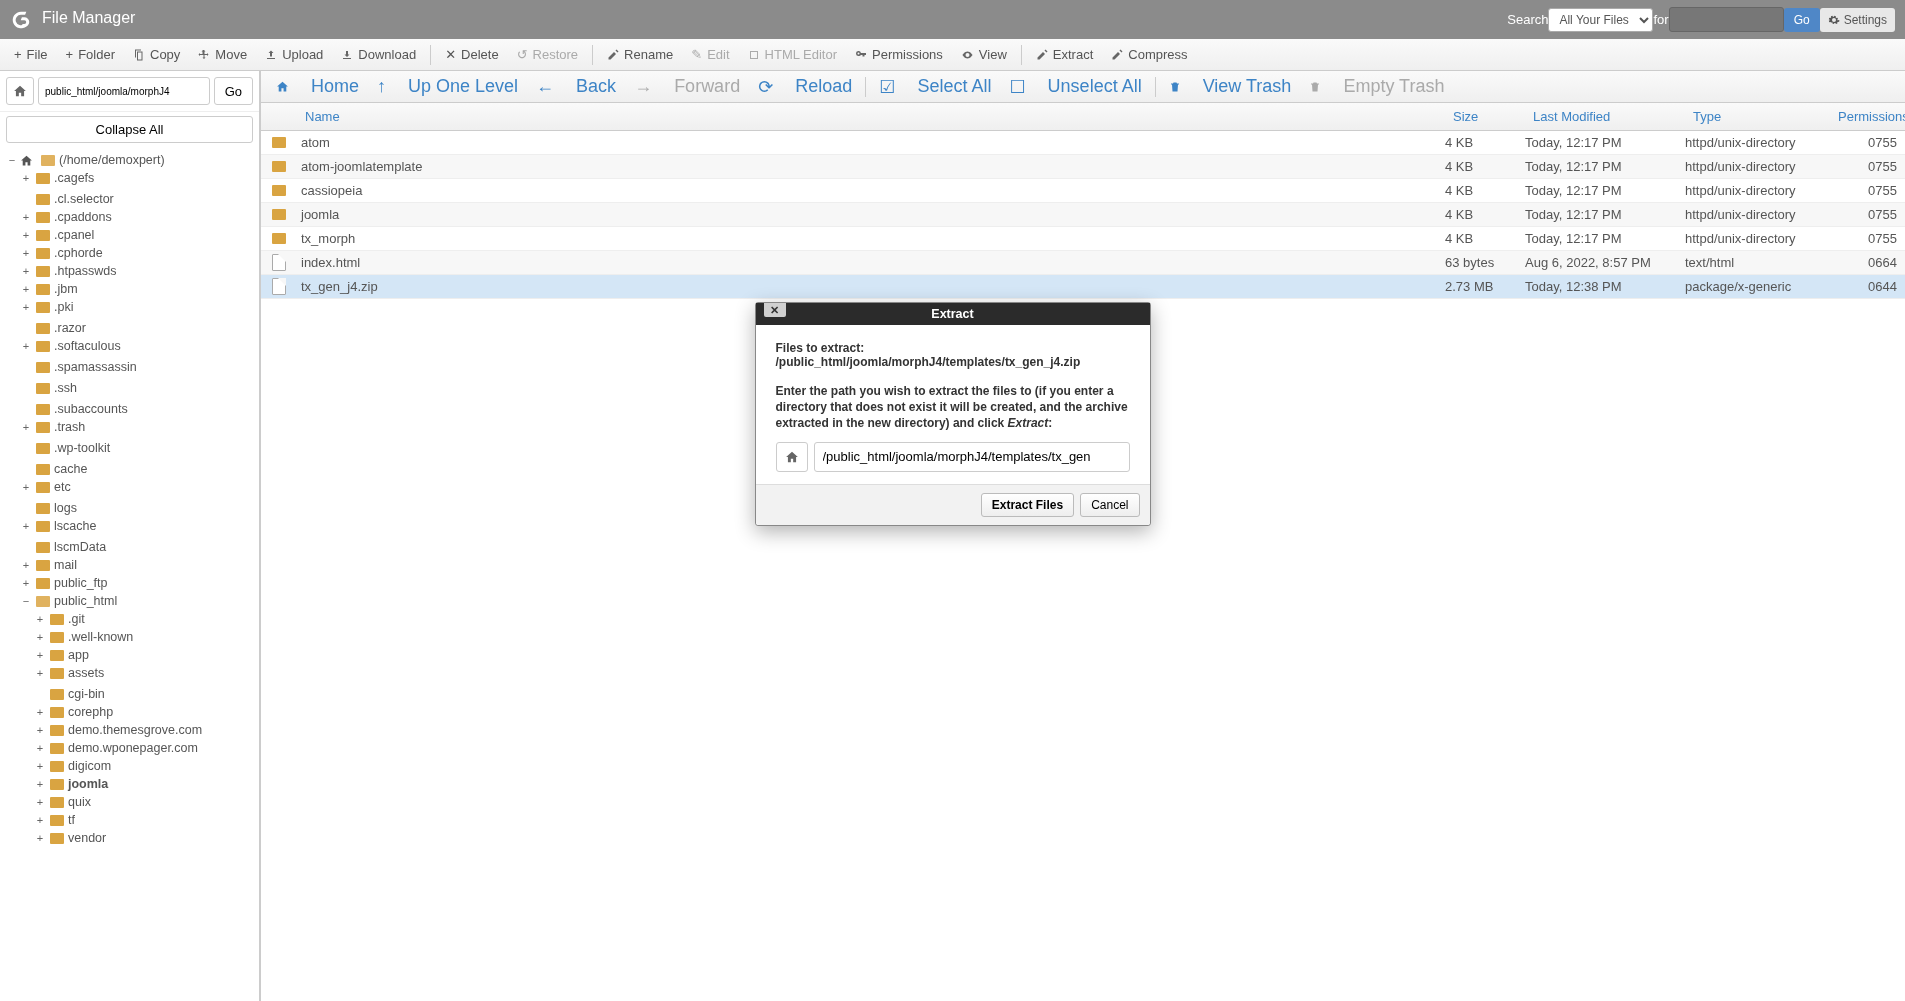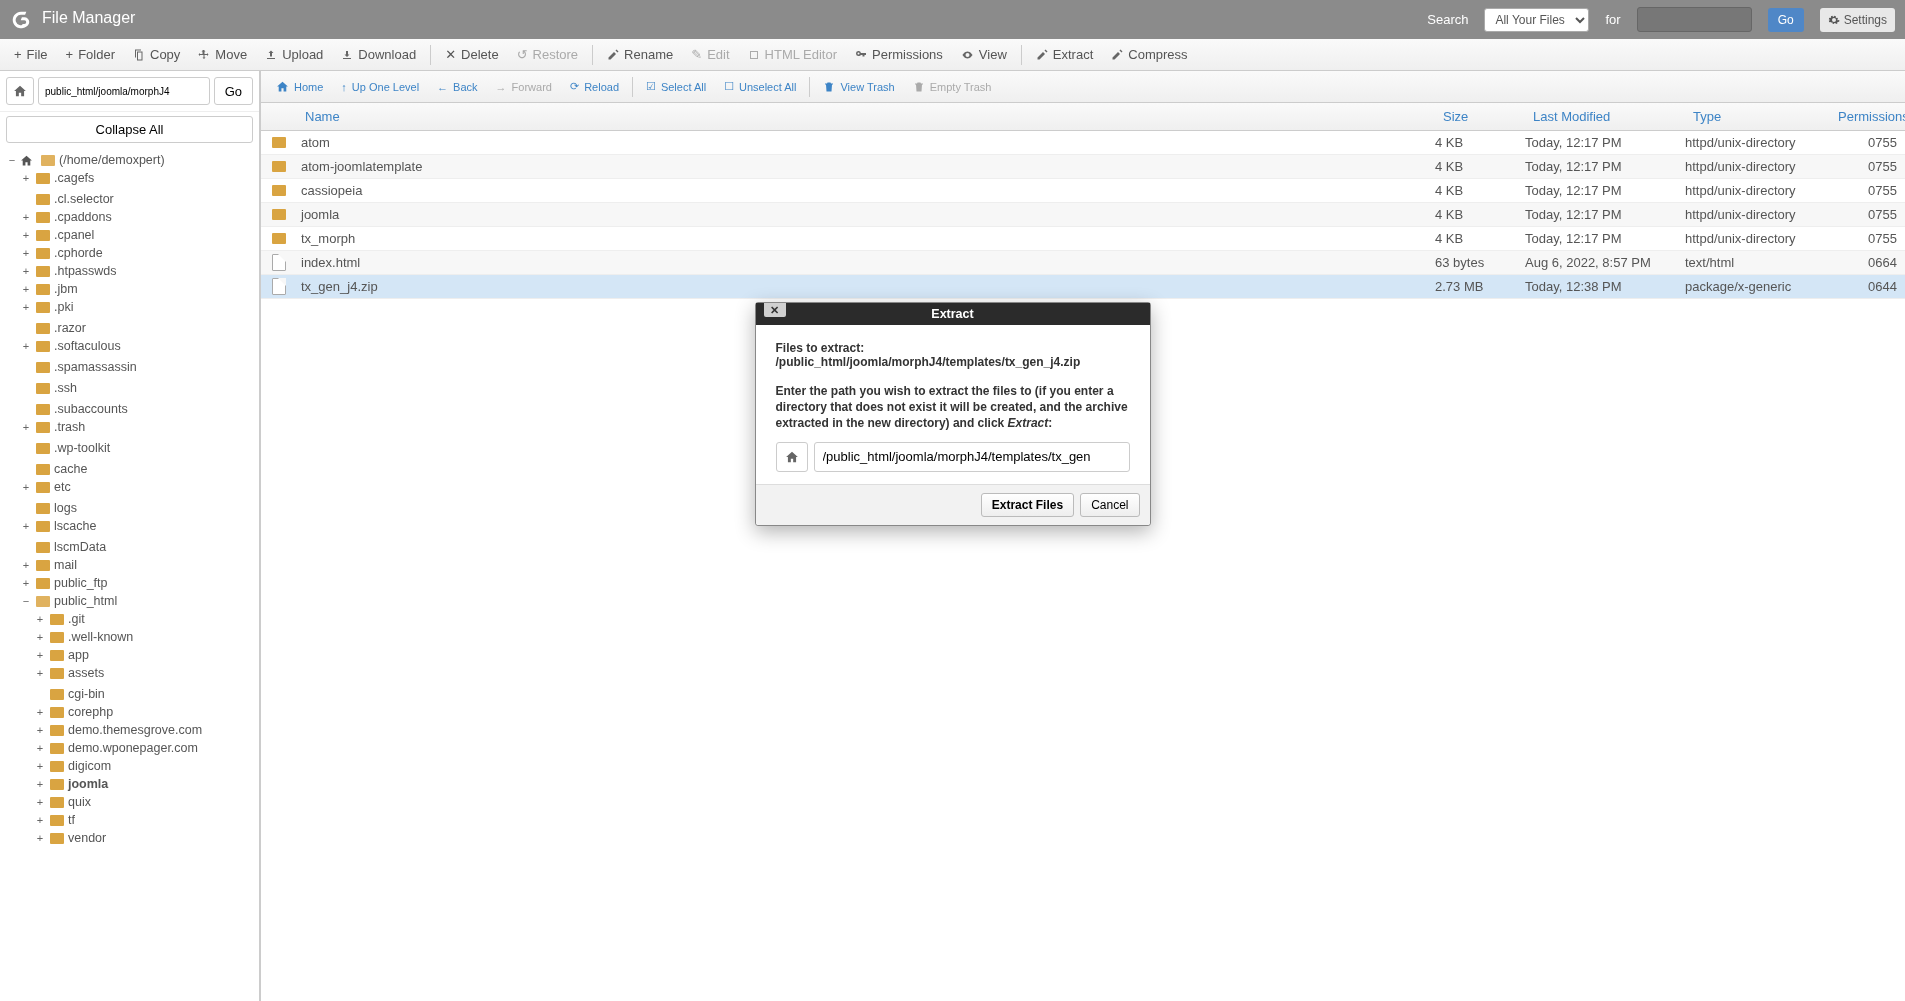--- a/index.html
+++ b/index.html
@@ -1,21 +1,21 @@
 <!DOCTYPE html>
 <html><head>
 <meta charset="utf-8">
 <style>
 * { box-sizing: border-box; margin: 0; padding: 0; }
 body { font-family: -apple-system, Helvetica, Arial, sans-serif; font-size: 13px; color: #555; background: #fff; overflow: hidden; }
 .header { background: #8b8b8b; color: #fff; height: 39px; display: flex; align-items: center; padding: 0 10px; justify-content: space-between; }
 .header-left { display: flex; align-items: flex-start; gap: 10px; }
 .cp-logo { width: 22px; height: 22px; }
 .app-title { font-size: 16px; font-weight: 400; }
-.header-right { display: flex; align-items: center; gap: 16px; font-size: 13px; }
+.header-right { display: flex; align-items: center; gap: 0; font-size: 13px; }
 .header-right select { background: #fff; border: 1px solid #aaa; border-radius: 3px; padding: 3px 6px; font-size: 12px; color: #555; width: 105px; }
 .header-right input[type=text] { background: #777; border: 1px solid #666; border-radius: 3px; padding: 4px 6px; width: 115px; color: #fff; }
 .go-btn { background: #4f87c7; color: #fff; border: none; border-radius: 3px; padding: 5px 10px; font-size: 12px; cursor: pointer; }
 .settings-btn { background: #e8e8e8; color: #555; border: none; border-radius: 3px; padding: 5px 8px; font-size: 12px; cursor: pointer; display: flex; align-items: center; gap: 4px; }
 .toolbar { background: linear-gradient(#fafafa,#efefef); border-bottom: 1px solid #ccc; height: 32px; display: flex; align-items: center; padding: 0 6px; gap: 2px; }
 .tb-btn { background: transparent; border: none; padding: 5px 8px; color: #555; font-size: 13px; cursor: pointer; display: flex; align-items: center; gap: 5px; border-radius: 3px; }
 .tb-btn.disabled { color: #aaa; cursor: default; }
 .tb-sep { width: 1px; height: 20px; background: #ccc; margin: 0 4px; }
 .main { display: flex; height: calc(1001px - 71px); }
 .sidebar { width: 260px; border-right: 1px solid #ccc; display: flex; flex-direction: column; background: #fff; }
@@ -26,33 +26,33 @@
 .collapse-btn { margin: 4px 6px; border: 1px solid #ccc; border-radius: 3px; background: #fff; padding: 5px; font-size: 13px; cursor: pointer; text-align: center; }
 .tree-wrap { flex: 1; overflow-y: auto; padding: 4px 2px; position: relative; }
 .tree-node { display: flex; align-items: center; height: 18px; font-size: 12.5px; white-space: nowrap; cursor: pointer; }
 .exp { width: 12px; text-align: center; font-size: 11px; color: #666; user-select: none; }
 .fld-icon { width: 14px; height: 11px; background: #d9a441; border-radius: 1px; margin: 0 4px; position: relative; }
 .fld-icon.open { background: #e0b25f; }
 .home-i { font-size: 13px; color: #555; margin: 0 4px 0 2px; }
 .bold { font-weight: 700; }
 .content { flex: 1; display: flex; flex-direction: column; border-left: 1px solid #ccc; }
 .action-bar { background: linear-gradient(#fafafa,#efefef); border-bottom: 1px solid #ccc; height: 32px; display: flex; align-items: center; padding: 0 6px; }
-.ab-btn { background: transparent; border: none; padding: 5px 9px; color: #3d84c6; font-size: 11px; cursor: pointer; display: flex; align-items: center; gap: 5px; }
+.ab-btn { background: transparent; border: none; padding: 5px 9px; color: #3d84c6; font-size: 18px; cursor: pointer; display: flex; align-items: center; gap: 22px; }
 .ab-btn.disabled { color: #aaa; }
 .ab-sep { width: 1px; height: 20px; background: #ccc; margin: 0 4px; }
 .file-table { flex: 1; overflow: auto; }
 .ft-head { display: flex; background: linear-gradient(#fafafa,#efefef); border-bottom: 1px solid #ccc; height: 28px; align-items: center; font-size: 13px; }
 .ft-head .col { color: #3d84c6; cursor: pointer; padding: 0 8px; }
 .ft-row { display: flex; height: 24px; align-items: center; border-bottom: 1px solid #eee; font-size: 13px; }
 .ft-row:nth-child(even) { background: #f7f7f7; }
 .ft-row.selected { background: #d4e6f6; }
 .col-icon { width: 36px; display: flex; justify-content: center; }
 .col-name { flex: 1; padding-left: 4px; }
 .col-size { width: 80px; }
-.col-mod { width: 160px; margin-left: 10px; }
+.col-mod { width: 160px; }
 .col-type { width: 145px; }
 .col-perm { width: 75px; text-align: right; padding-right: 8px; }
 .file-ico { width: 14px; height: 17px; border: 1px solid #aaa; border-radius: 1px; background: #fff; position: relative; }
 .file-ico:before { content: ''; position: absolute; right: -1px; top: -1px; border: 4px solid transparent; border-right-color: #f7f7f7; border-top-color: #f7f7f7; }
 .modal-overlay { position: fixed; inset: 0; display: flex; align-items: flex-start; justify-content: center; padding-top: 302px; }
 .modal { width: 396px; background: #fff; border: 1px solid #888; border-radius: 3px; box-shadow: 0 6px 20px rgba(0,0,0,0.3); }
 .modal-head { background: #2b2b2b; color: #fff; height: 22px; display: flex; align-items: center; position: relative; font-size: 12.5px; font-weight: 700; }
 .modal-head .close { position: absolute; left: 8px; top: 0; width: 22px; height: 14px; background: #d0d0d0; color: #333; display: flex; align-items: center; justify-content: center; font-size: 11px; cursor: pointer; border-bottom-left-radius: 2px; border-bottom-right-radius: 2px; }
 .modal-title { flex: 1; text-align: center; }
 .modal-body { padding: 16px 20px 12px; font-size: 12px; color: #333; }

